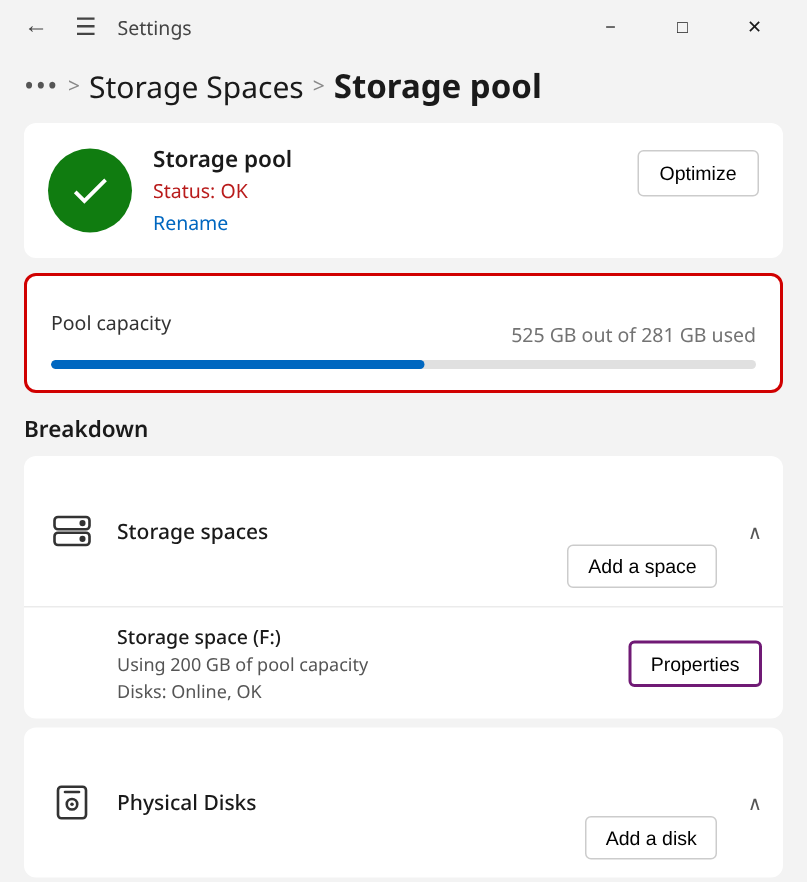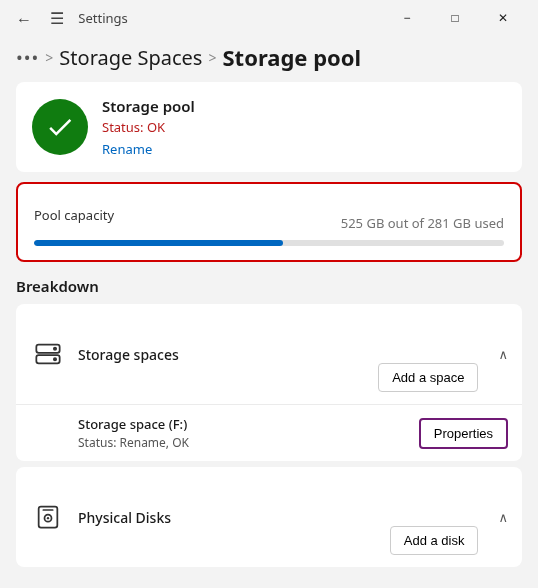--- a/index.html
+++ b/index.html
@@ -301,20 +301,21 @@
 
       <svg viewBox="0 0 24 24">
         <path d="M9 16.17L4.83 12l-1.42 1.41L9 19 21 7l-1.41-1.41z"></path>
       </svg>
     </div>
     <div class="pool-info">
       <div class="pool-name">Storage pool</div>
       <div class="pool-status">Status: OK</div>
       <a class="pool-rename">Rename</a>
     </div>
+    <button class="optimize-btn">Optimize</button>
   </div>
 
   <div class="capacity-card">
     <div class="capacity-label-row">
       <span class="capacity-label">Pool capacity</span>
       <span class="capacity-value">525 GB out of 281 GB used</span>
     </div>
     <div class="progress-bar-bg">
       <div class="progress-bar-fill" style="width: 53%"></div>
     </div>
@@ -334,21 +335,22 @@
         </svg>
       </div>
       <span class="section-label">Storage spaces</span>
       <button class="section-action-btn">Add a space</button>
       <span class="section-chevron">∧</span>
     </div>
 
     <div class="sub-item">
       <div class="sub-item-info">
         <div class="sub-item-name">Storage space (F:)</div>
-        <div class="sub-item-detail">Status: Rename, OK</div>
+        <div class="sub-item-detail">Using 200 GB of pool capacity</div>
+        <div class="sub-item-detail">Disks: Online, OK</div>
       </div>
       <button class="properties-btn">Properties</button>
     </div>
   </div>
 
   <div class="section-card">
     <div class="section-header">
       <div class="section-icon">
         <svg viewBox="0 0 24 24" fill="none">
           <rect x="4" y="3" width="16" height="18" rx="2" fill="none" stroke="#333" stroke-width="1.5"></rect>

